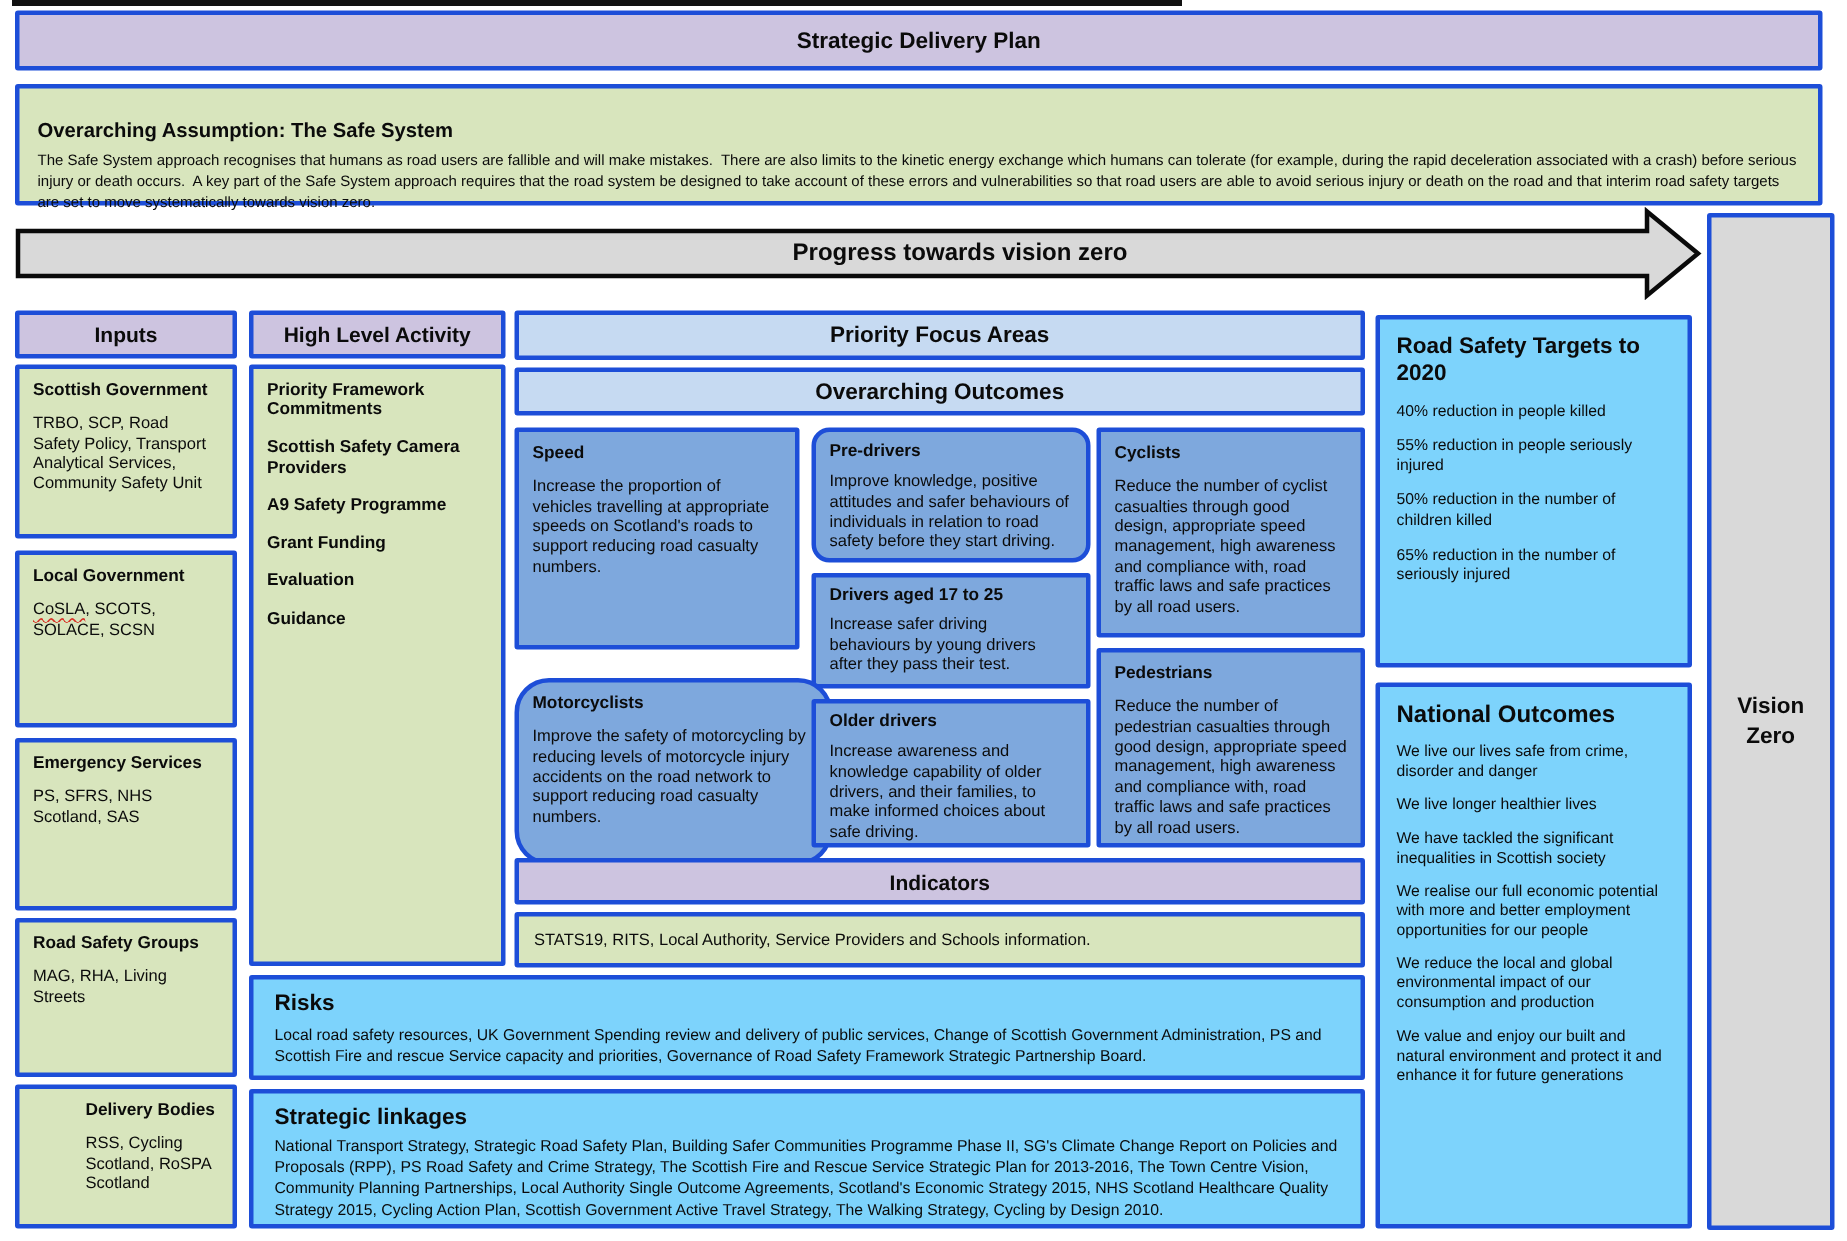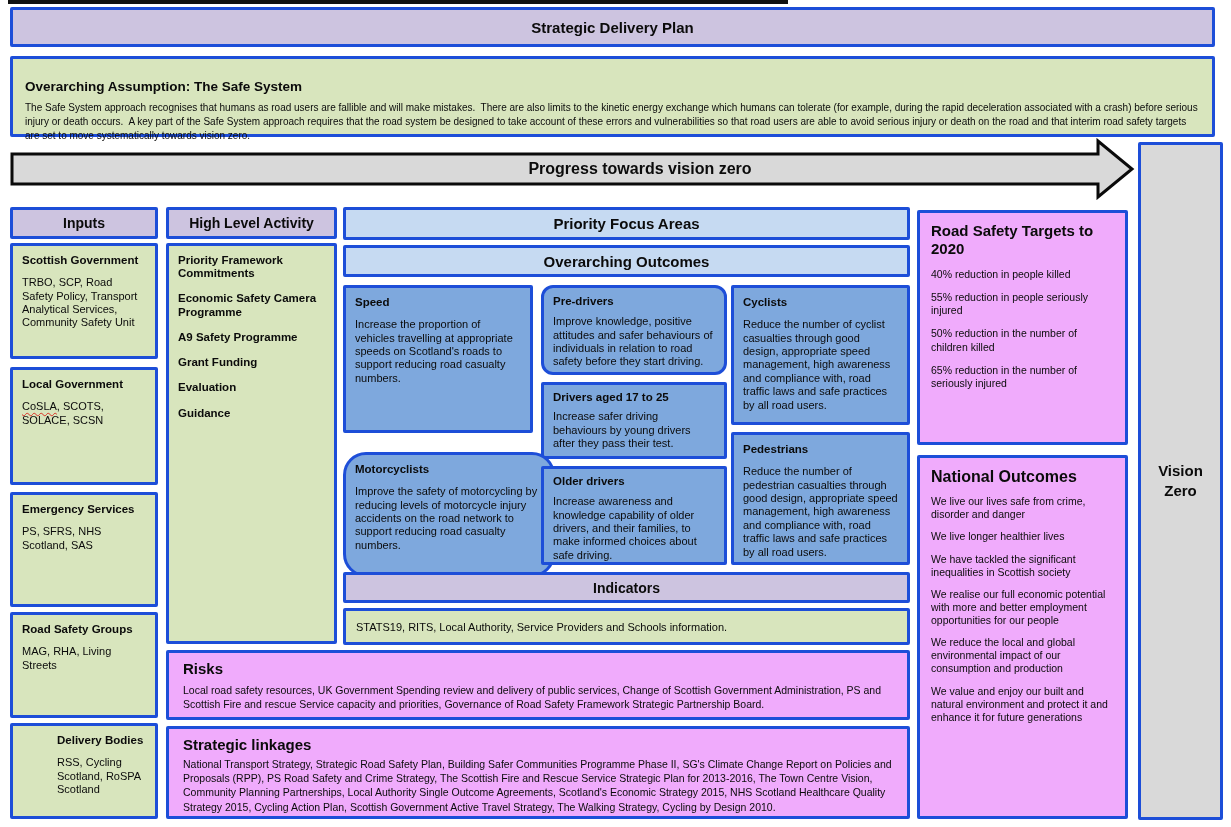--- a/index.html
+++ b/index.html
@@ -11,21 +11,21 @@
   }
   .abs { position: absolute; }
   .box { border: 3px solid #1d4ed8; border-radius: 2px; }
   .center { display: flex; align-items: center; justify-content: center; text-align: center; }
 
   
   .purple    { background: #cdc4e0; }
   .green     { background: #d8e5bd; }
   .lightblue { background: #c6daf2; }
   .midblue   { background: #7ea8dd; }
-  .darkblue  { background: #f0abfc; }
+  .darkblue  { background: #7dd3fc; }
   .gray      { background: #d9d9d9; }
 
   .topline { background: #111111; }
 
   .banner-title { font-size: 15px; font-weight: bold; }
 
   .assumption { padding: 20px 12px; }
   .assumption-title { font-size: 13.5px; font-weight: bold; margin-bottom: 7px; }
   .assumption-body { font-size: 10px; line-height: 1.38; white-space: pre-wrap; }
 
@@ -109,21 +109,21 @@
     <div class="cell-title">Delivery Bodies</div>
     <div class="cell-body">RSS, Cycling Scotland, RoSPA Scotland</div>
   </div>
 
   <div class="abs box purple center colhead" style="left:166px; top:207px; width:171px; height:32px;">
     <span>High Level Activity</span>
   </div>
 
   <div class="abs box green hla" style="left:166px; top:243px; width:171px; height:401px;">
     <div class="hla-item">Priority Framework Commitments</div>
-    <div class="hla-item">Economic Safety Camera Programme</div>
+    <div class="hla-item">Scottish Safety Camera Providers</div>
     <div class="hla-item">A9 Safety Programme</div>
     <div class="hla-item">Grant Funding</div>
     <div class="hla-item">Evaluation</div>
     <div class="hla-item">Guidance</div>
   </div>
 
   <div class="abs box lightblue center bighead" style="left:343px; top:207px; width:567px; height:33px;">
     <span>Priority Focus Areas</span>
   </div>
   <div class="abs box lightblue center bighead" style="left:343px; top:245px; width:567px; height:32px;">

